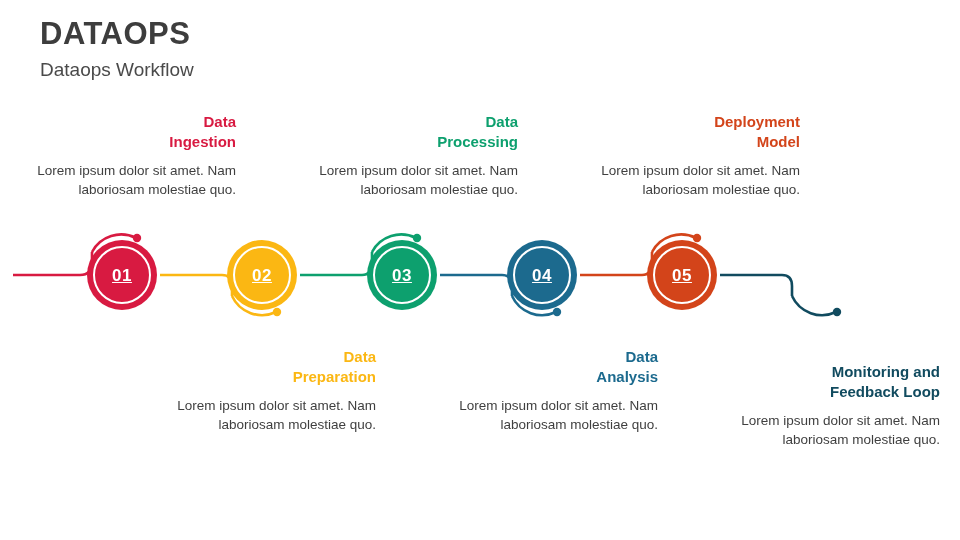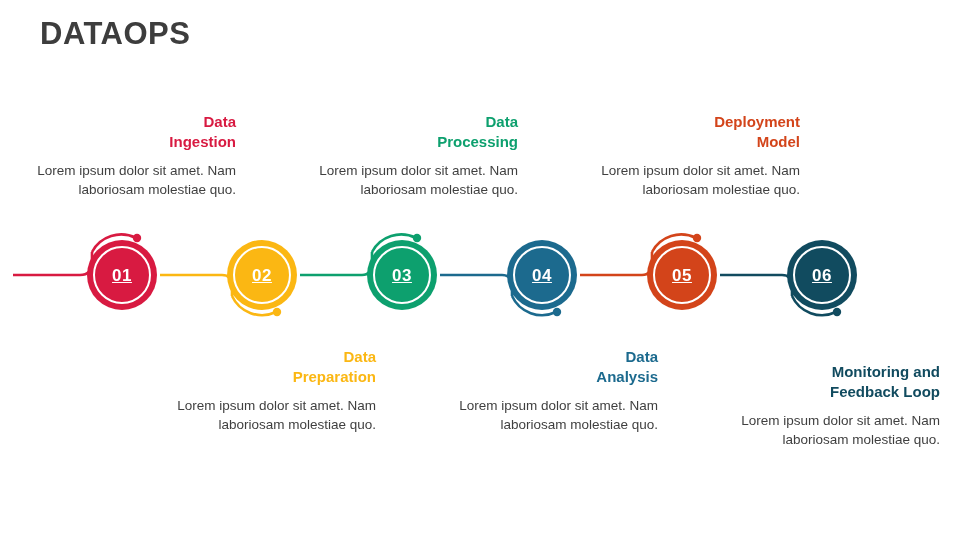--- a/index.html
+++ b/index.html
@@ -49,20 +49,21 @@
   }
   .block.above .label{margin-bottom:0;}
 </style>
 </head>
 <body>
 
 <div class="slide">
 
   <div class="header">
     <div class="title">DATAOPS</div>
+    <div class="subtitle">Dataops Workflow</div>
   </div>
 
   <div class="canvas">
 
     <svg class="wires" viewBox="0 0 960 540">
 
       <path d="M13,275 L80,275 Q92,275 92,262 L92,252" fill="none" stroke="#D81A41" stroke-width="2.6"></path>
       <path d="M92,252 A33,33 0 0 1 136,238" fill="none" stroke="#D81A41" stroke-width="2.6"></path>
       <circle cx="137" cy="238" r="4.2" fill="#D81A41"></circle>
 
@@ -99,24 +100,20 @@
       <span class="ring"></span>
       <span class="num">03</span>
     </div>
     <div class="node" style="left:542px;top:275px;background:#1C6A8E;">
       <span class="ring"></span>
       <span class="num">04</span>
     </div>
     <div class="node" style="left:682px;top:275px;background:#D3441A;">
       <span class="ring"></span>
       <span class="num">05</span>
-    </div>
-    <div class="node" style="left:822px;top:275px;background:#114B5F;">
-      <span class="ring"></span>
-      <span class="num">06</span>
     </div>
 
     <div class="block above" style="left:6px;top:112px;">
       <div class="label" style="color:#D81A41;">
         <div>Data</div>
         <div>Ingestion</div>
       </div>
       <div class="desc">Lorem ipsum dolor sit amet. Nam laboriosam molestiae quo.</div>
     </div>
 

